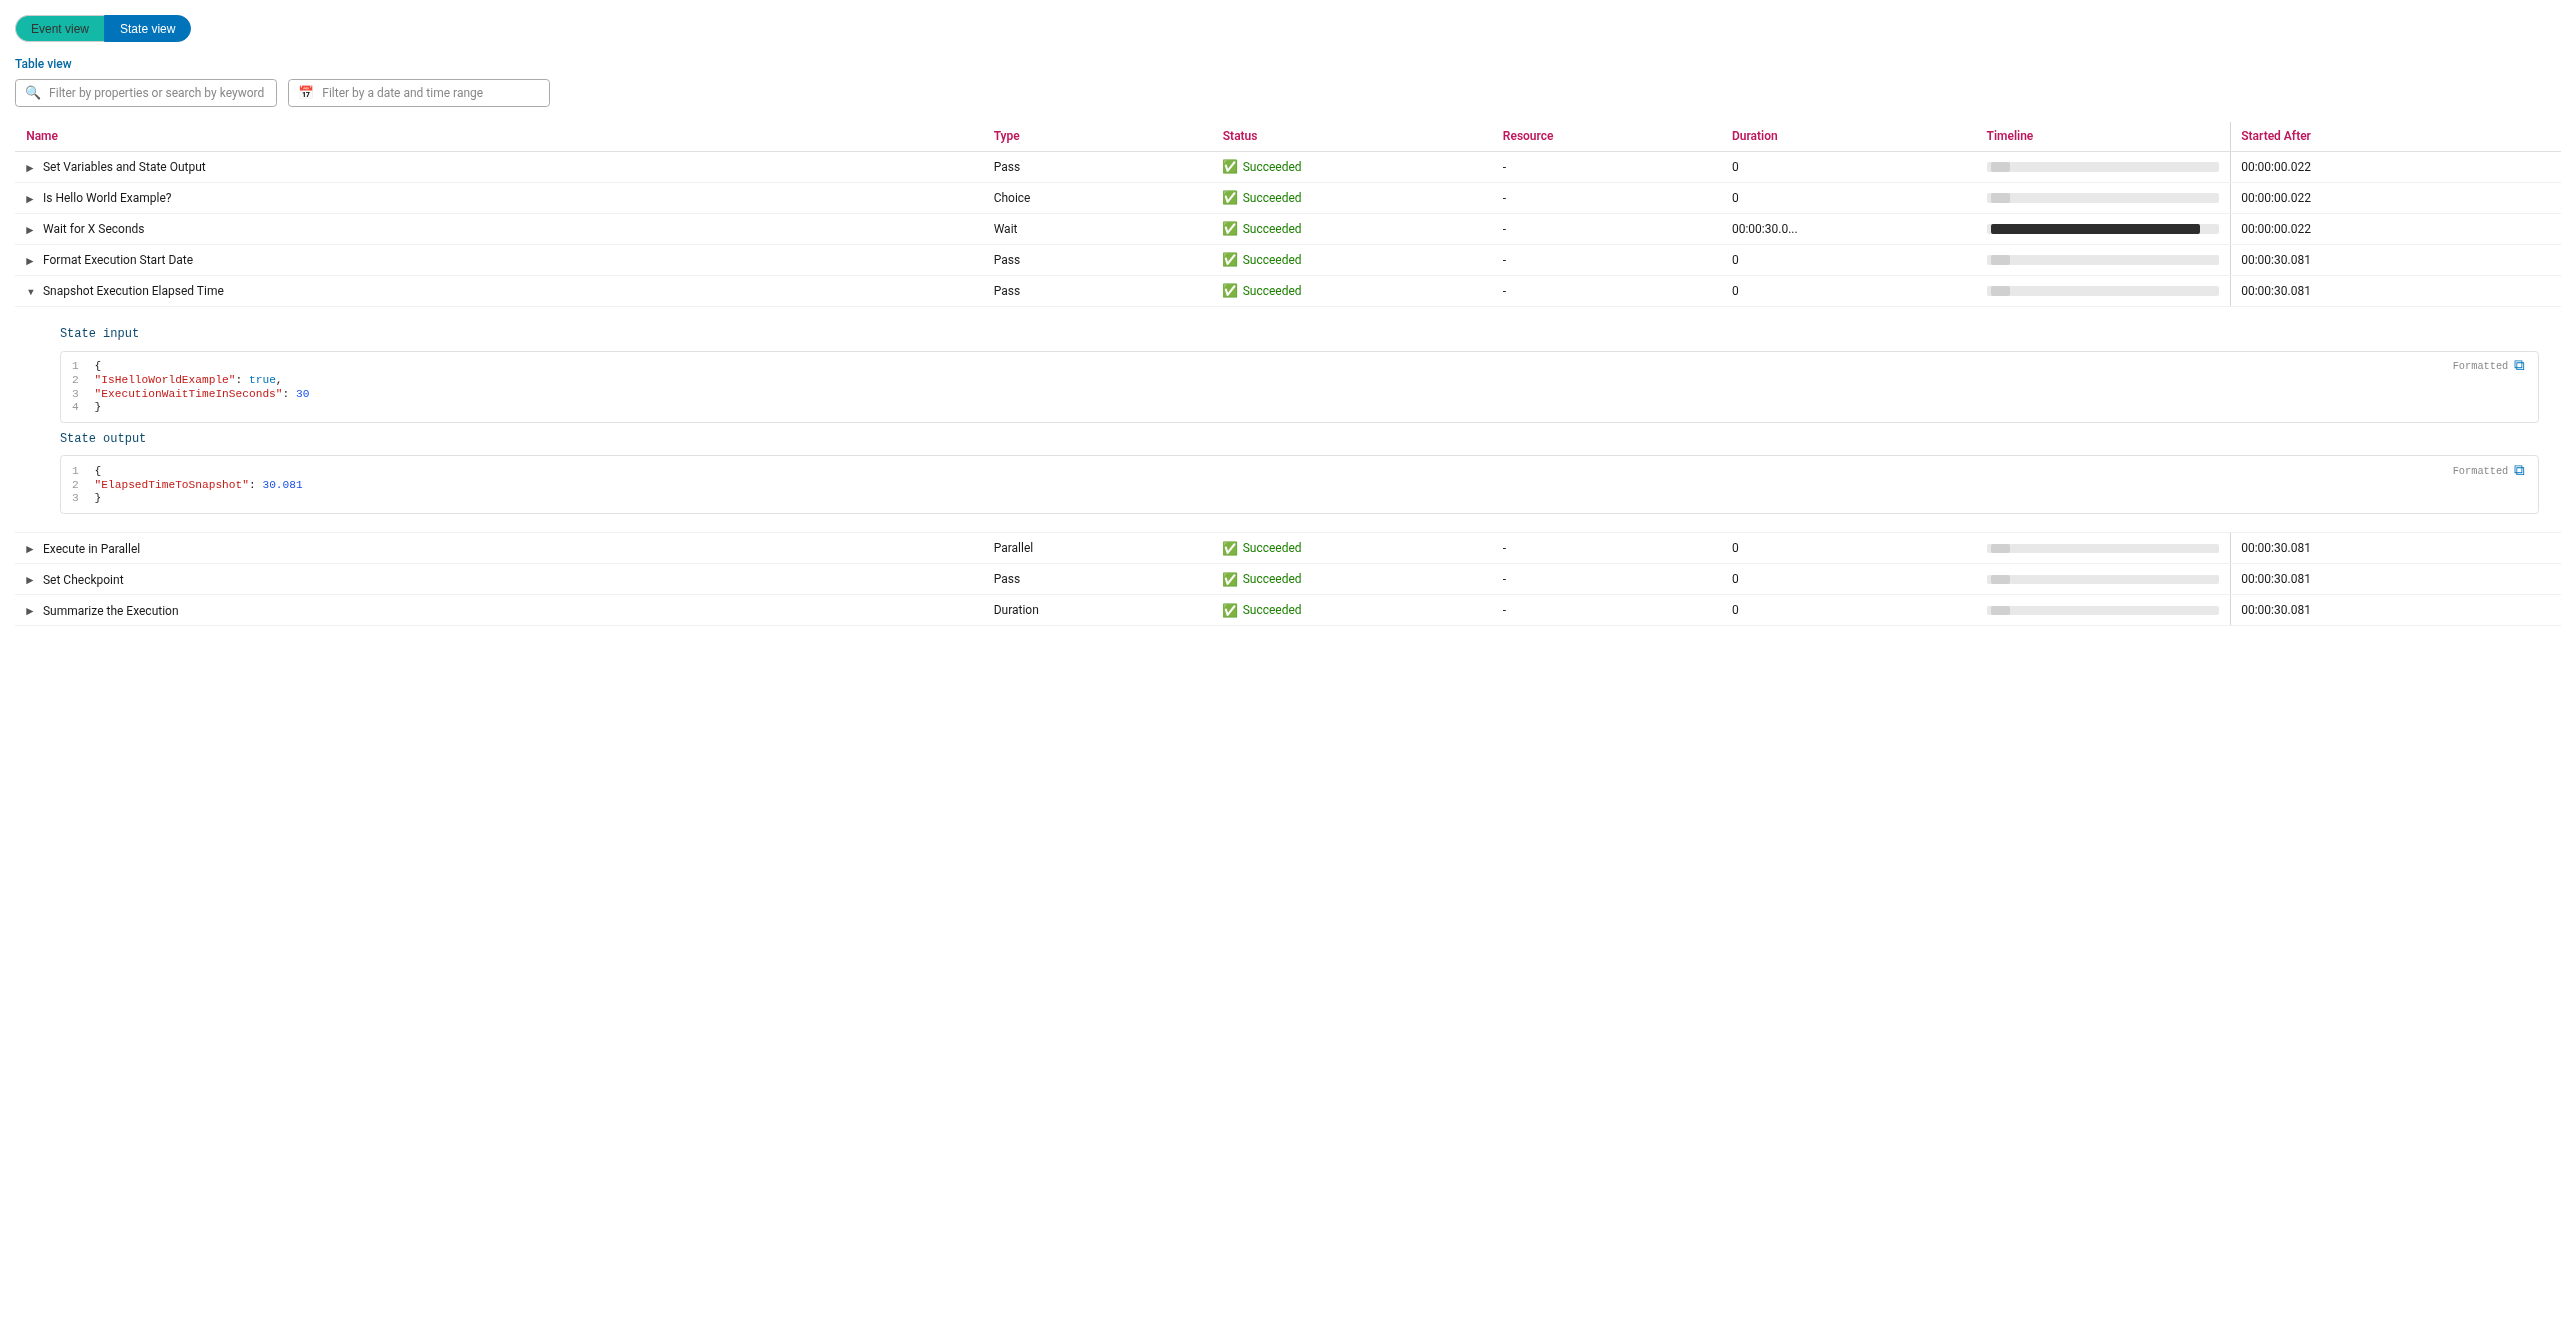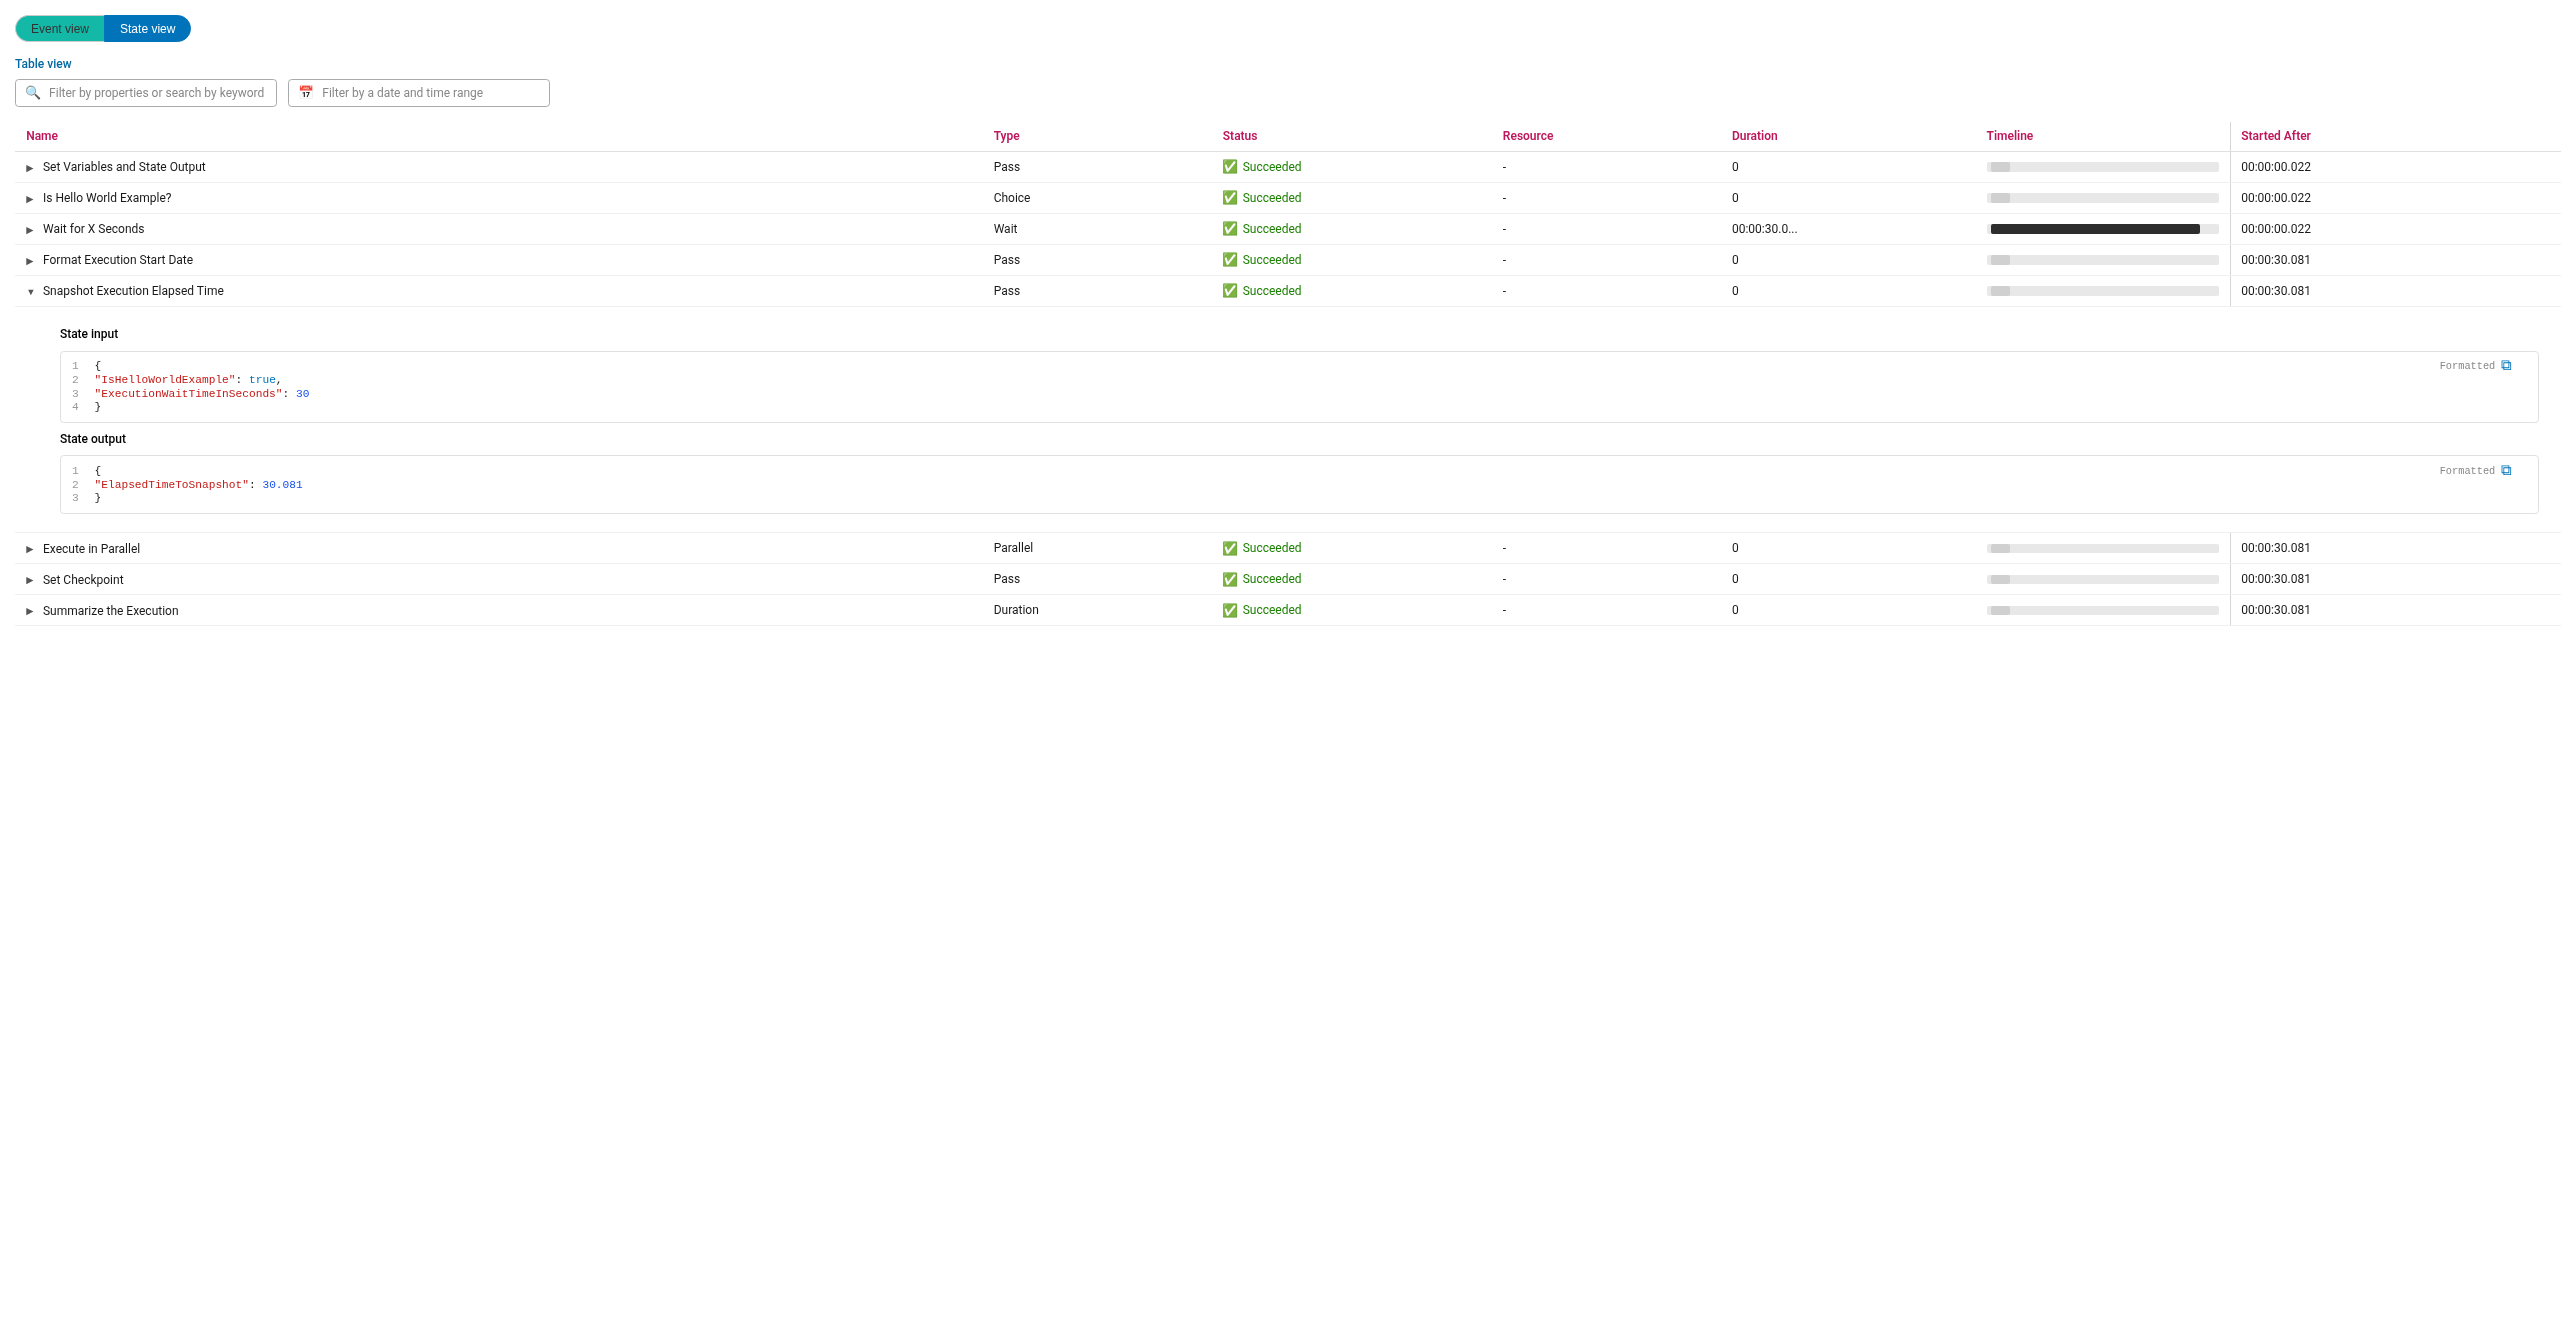--- a/index.html
+++ b/index.html
@@ -163,22 +163,23 @@
     }
 
     .timeline-bar.small {
       width: 8%;
       left: 2%;
     }
 
     .state-label {
       font-size: 12px;
       font-weight: 500;
-      color: #000000;
+      color: #0c4a6e;
       padding: 5.6px 11.2px;
+      font-family: Liberation Mono, monospace;
     }
 
     .code-block {
       background: #fff;
       border: 0.9px solid #e0e0e0;
       border-radius: 3.7px;
       margin: 3.7px 11.2px;
       padding: 7.5px 0;
       position: relative;
       font-family: "SFMono-Regular", Consolas, "Liberation Mono", Menlo, monospace;
@@ -209,21 +210,21 @@
       color: #0073bb;
     }
 
     .code-value-num {
       color: #1750eb;
     }
 
     .code-actions {
       position: absolute;
       top: 5.6px;
-      right: 26px;
+      right: 13px;
       display: flex;
       align-items: center;
       gap: 5.6px;
       font-size: 10.3px;
       color: #888;
     }
 
     .copy-icon {
       color: #0073bb;
       font-size: 15px;

